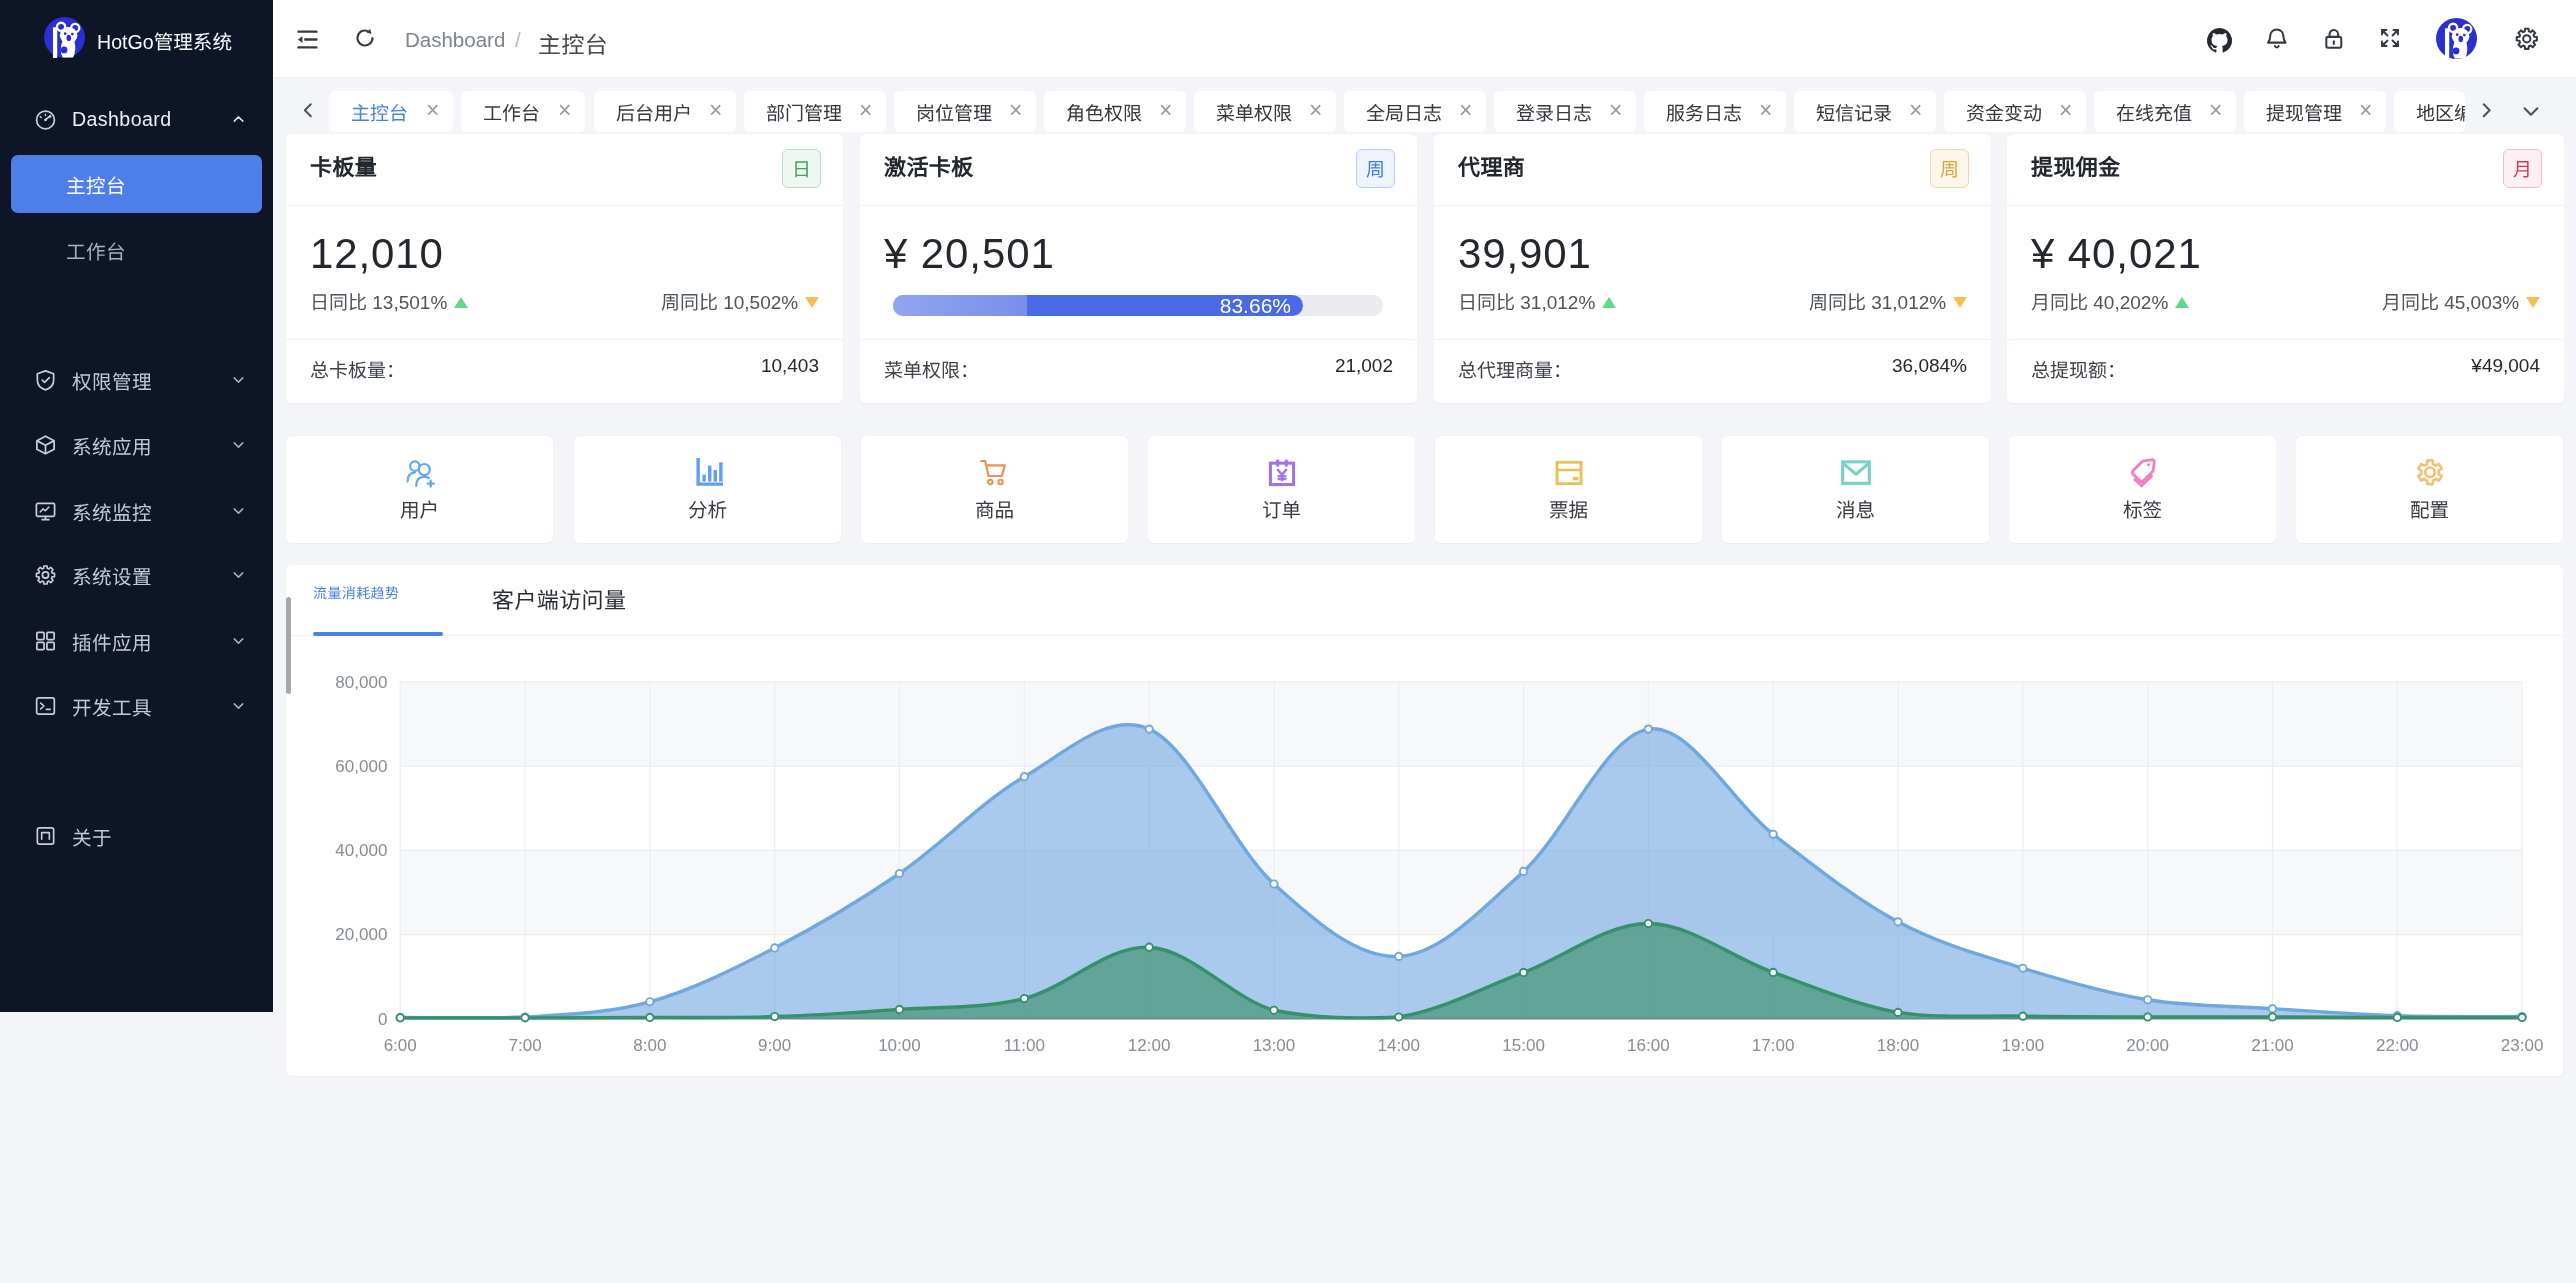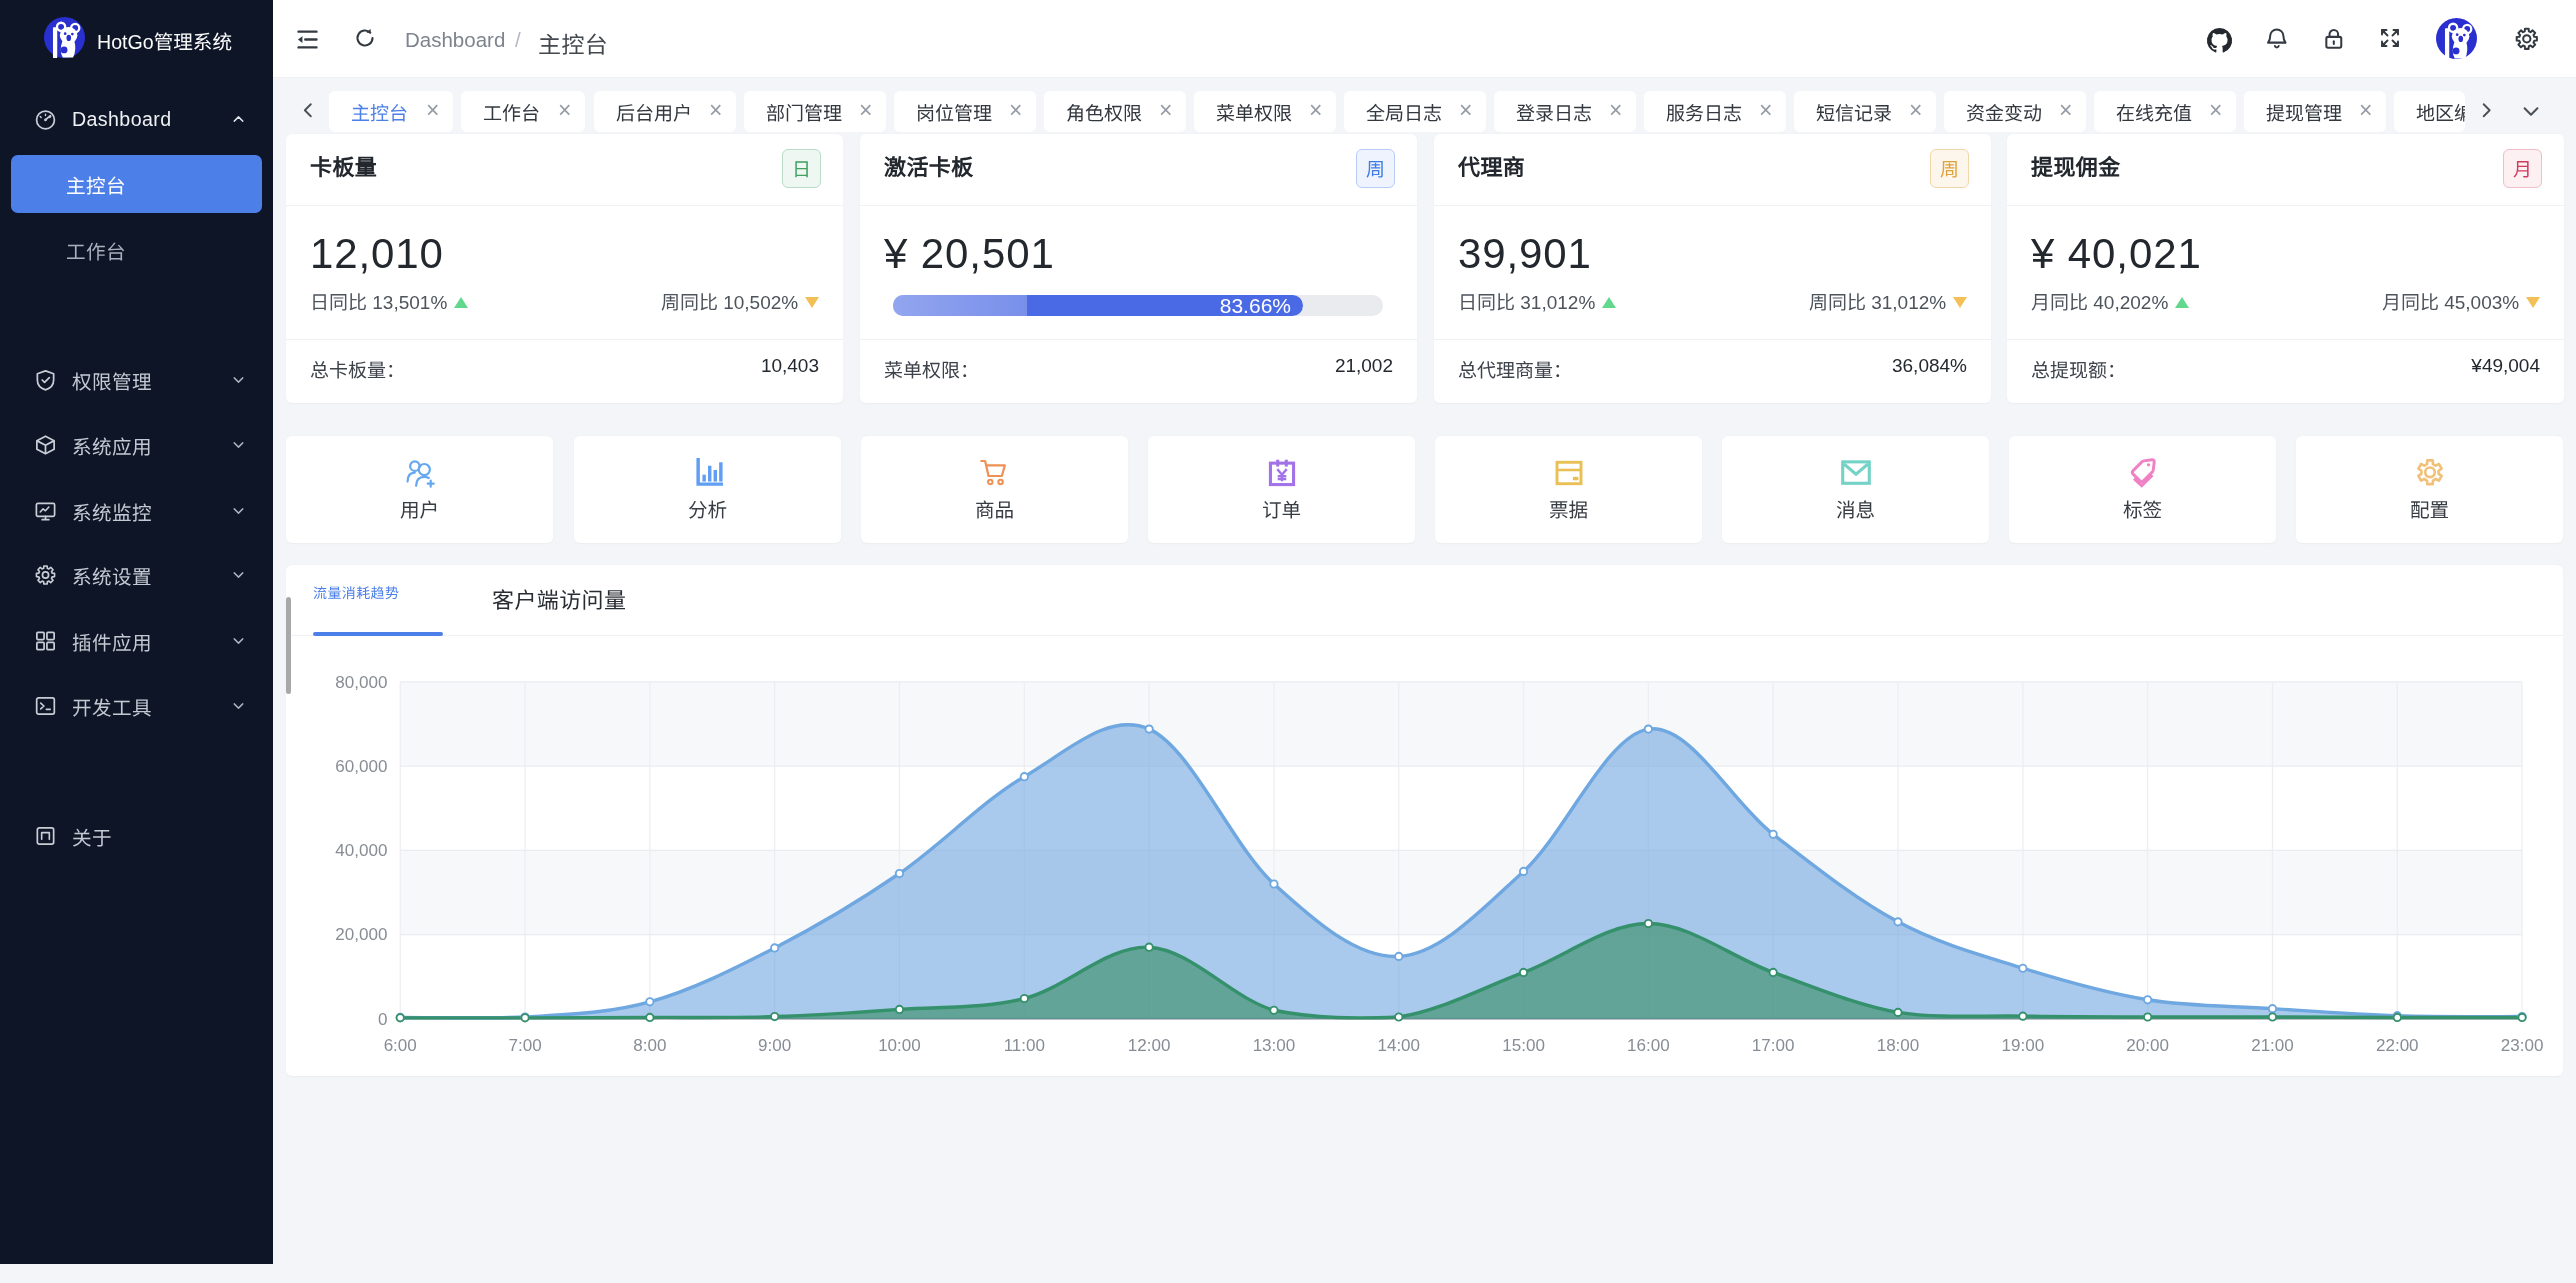--- a/index.html
+++ b/index.html
@@ -1,19 +1,19 @@
 <!DOCTYPE html>
 <html lang="zh-CN" style="font-size:13.6px"><head>
 <meta charset="utf-8">
 <title>HotGo</title>
 <style>
 *{margin:0;padding:0;box-sizing:border-box;}
 html,body{width:2576px;height:1284px;overflow:hidden;background:#f4f5f8;font-family:"Liberation Sans",sans-serif;-webkit-font-smoothing:antialiased;}
 
-#sidebar{position:absolute;left:0;top:0;width:273px;height:1264px;background:#0d1527;}
+#sidebar{position:absolute;left:0;top:0;width:273px;height:1012px;background:#0d1527;}
 .logotext{position:absolute;left:97px;top:26.4px;font-size:19.6px;color:#fbfbfc;font-weight:400;}
 .mitem{position:absolute;left:0;width:273px;height:58px;}
 .mico{position:absolute;left:34px;top:50%;transform:translateY(-50%);width:23px;height:23px;}
 .mtxt{position:absolute;left:72px;top:50%;transform:translateY(-50%);font-size:19.6px;color:#c3c9d2;letter-spacing:0.4px;}
 .mtxt.sub{left:66px;}
 .mchev{position:absolute;right:25.6px;top:50%;transform:translateY(-50%);width:17px;height:17px;}
 .mactive{position:absolute;left:11px;width:251px;height:58px;background:#4c80e8;border-radius:6.8px;}
 .mactive .mtxt{color:#ffffff;left:55px;}
 
 #header{position:absolute;left:273px;top:0;width:2303px;height:78px;background:#fff;border-bottom:0.9px solid #eef0f2;}

